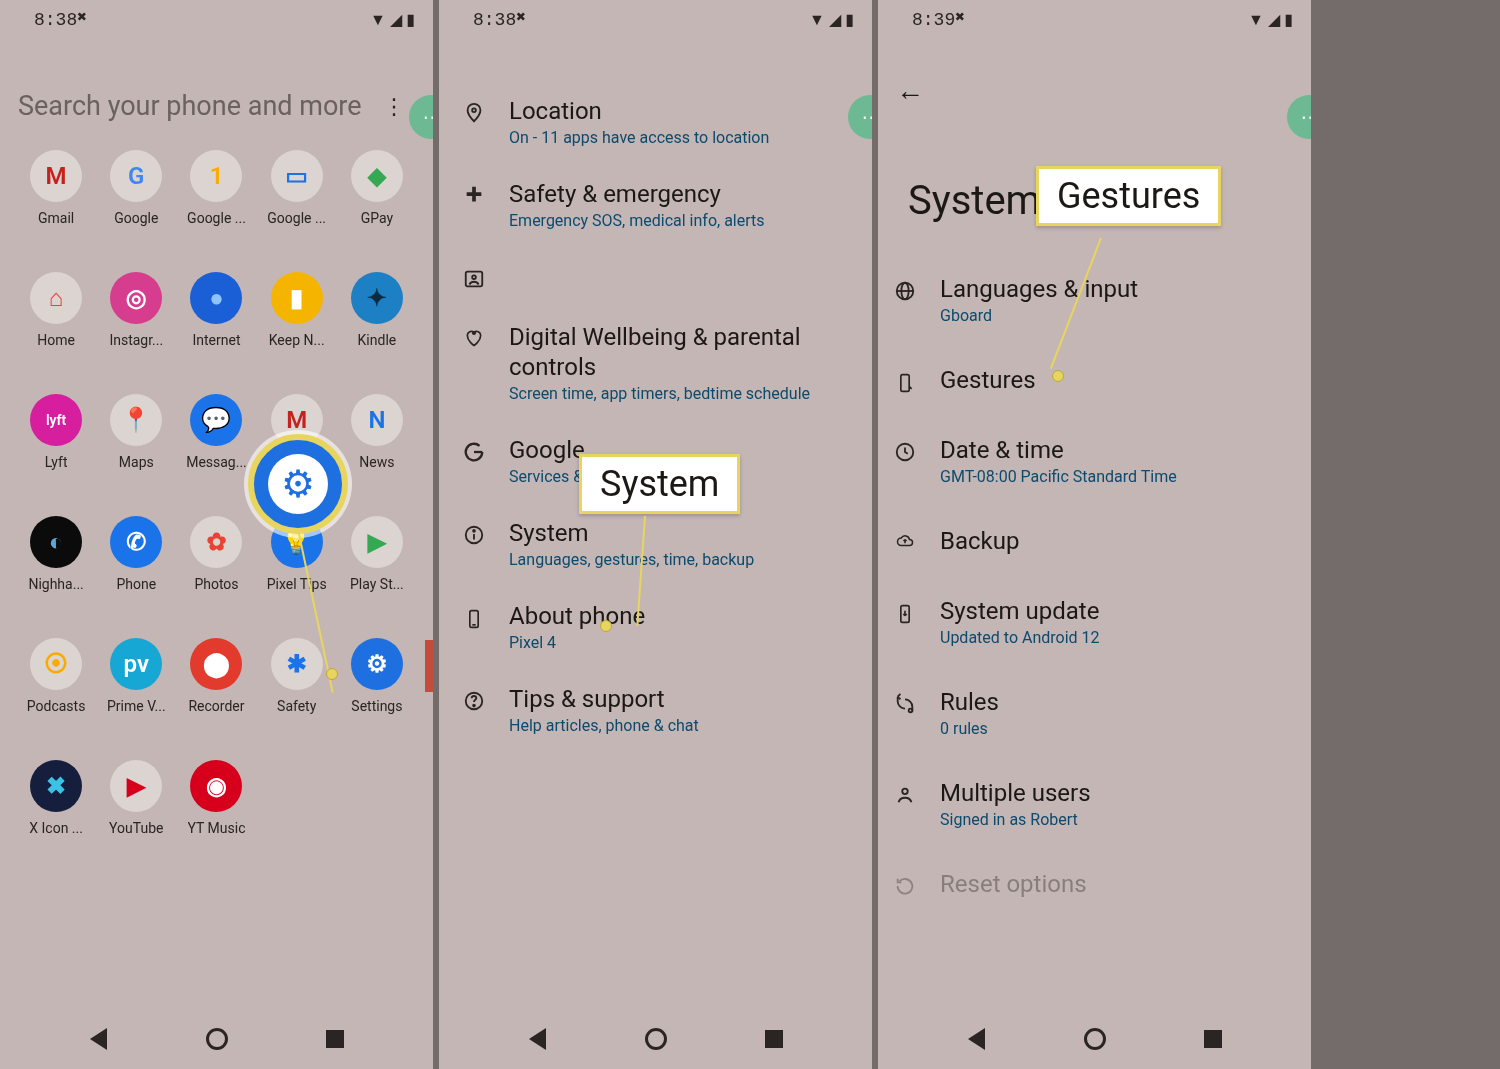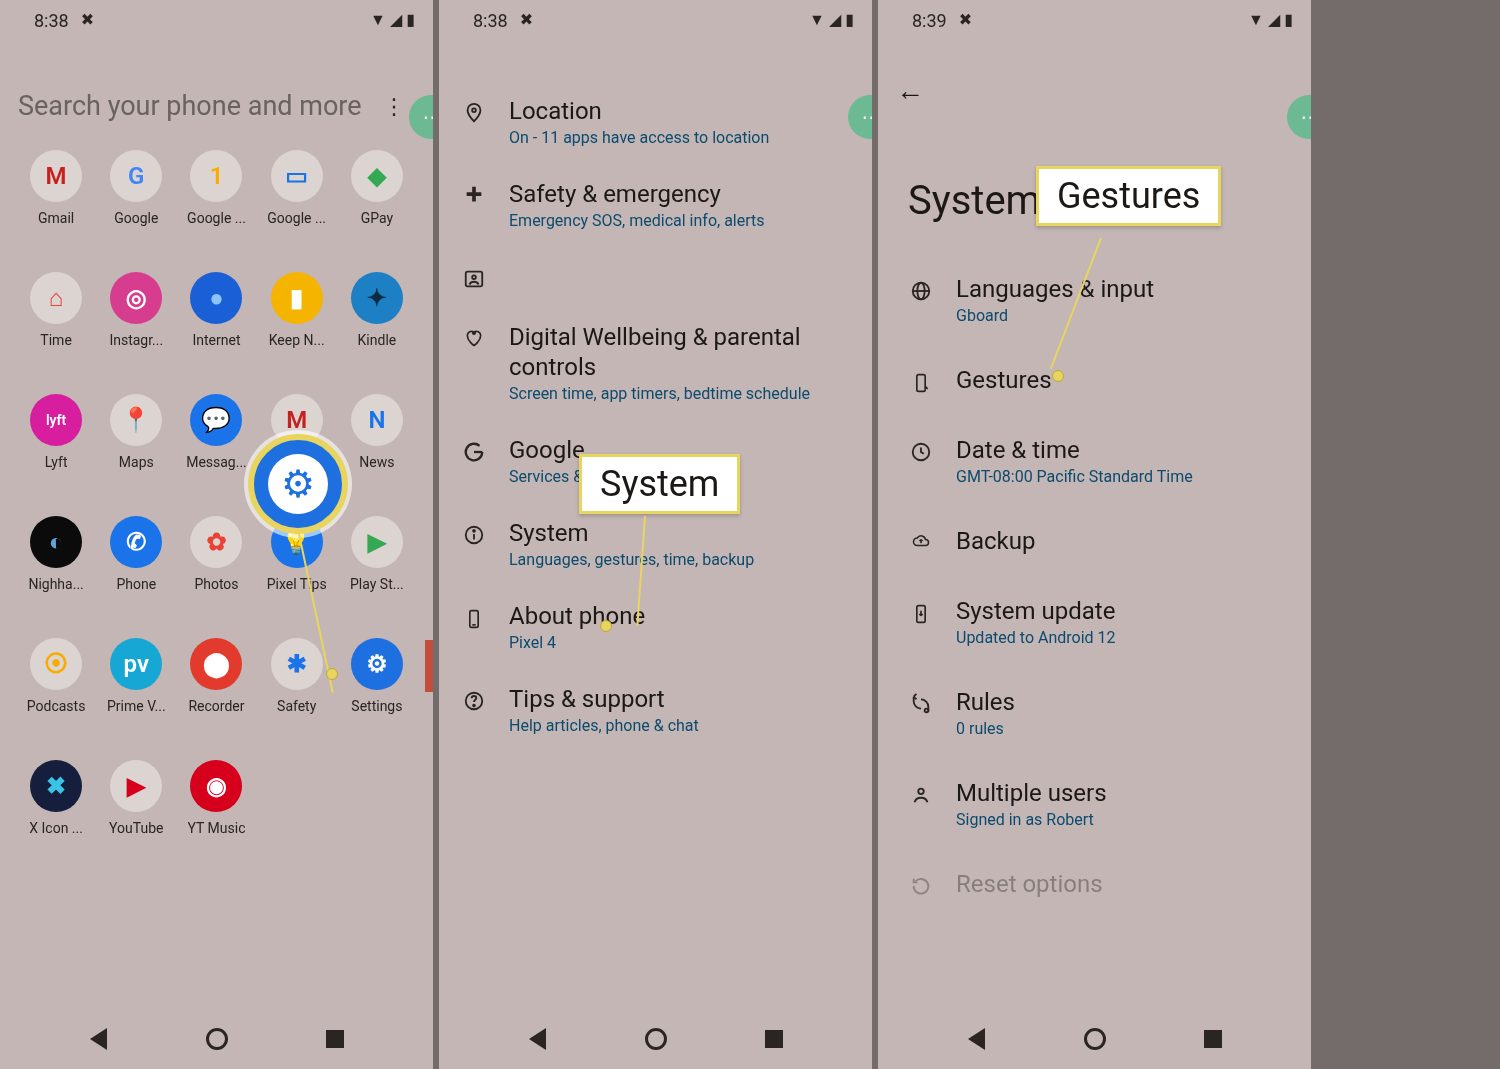--- a/index.html
+++ b/index.html
@@ -23,21 +23,21 @@
   
   .statusbar {
     height: 40px;
     display: flex;
     align-items: center;
     justify-content: space-between;
     padding: 0 18px 0 34px;
     font-size: 18px;
     color: #2a2523;
   }
-  .sb-left { display: flex; align-items: center; gap: 12px; }
+  .sb-left { display: flex; align-items: flex-start; gap: 0; font-family: Liberation Mono, monospace; }
   .sb-right { display: flex; align-items: center; gap: 4px; font-size: 16px; }
   .status-glyph { font-size: 16px; line-height: 1; }
   
   .navbar {
     position: absolute;
     bottom: 0; left: 0; right: 0;
     height: 60px;
     display: flex;
     align-items: center;
     justify-content: space-evenly;
@@ -119,21 +119,21 @@
   .setting-sub { font-size: 16px; color: #0c4a6e; margin-top: 2px; }
   .header-back {
     padding: 34px 0 0 18px;
     font-size: 28px; color: #1b1816;
   }
   .header-title {
     font-size: 40px; color: #1b1816;
     padding: 70px 0 0 30px;
     margin-bottom: 30px;
   }
-  .p3 .setting-item { padding: 20px 20px 20px 28px; }
+  .p3 .setting-item { padding: 20px 20px 20px 12px; }
   .faded { opacity: 0.35; }
   
   .callout-box {
     position: absolute;
     background: #fff;
     border: 3px solid #e8d55f;
     padding: 6px 18px;
     font-size: 36px;
     color: #1b1816;
     box-shadow: 0 2px 4px rgba(0,0,0,0.2);
@@ -177,21 +177,21 @@
         <div class="app">
           <div class="app-ico" style="background: rgb(220, 212, 209); color: rgb(26, 115, 232); font-size: 24px;">▭</div>
           <div class="app-label">Google ...</div>
         </div>
         <div class="app">
           <div class="app-ico" style="background: rgb(220, 212, 209); color: rgb(52, 168, 83); font-size: 24px;">◆</div>
           <div class="app-label">GPay</div>
         </div>
         <div class="app">
           <div class="app-ico" style="background: rgb(220, 212, 209); color: rgb(234, 67, 53); font-size: 24px;">⌂</div>
-          <div class="app-label">Time</div>
+          <div class="app-label">Home</div>
         </div>
         <div class="app">
           <div class="app-ico" style="background: rgb(214, 61, 142); color: rgb(255, 255, 255); font-size: 24px;">◎</div>
           <div class="app-label">Instagr...</div>
         </div>
         <div class="app">
           <div class="app-ico" style="background: rgb(26, 95, 214); color: rgb(141, 195, 255); font-size: 24px;">●</div>
           <div class="app-label">Internet</div>
         </div>
         <div class="app">

